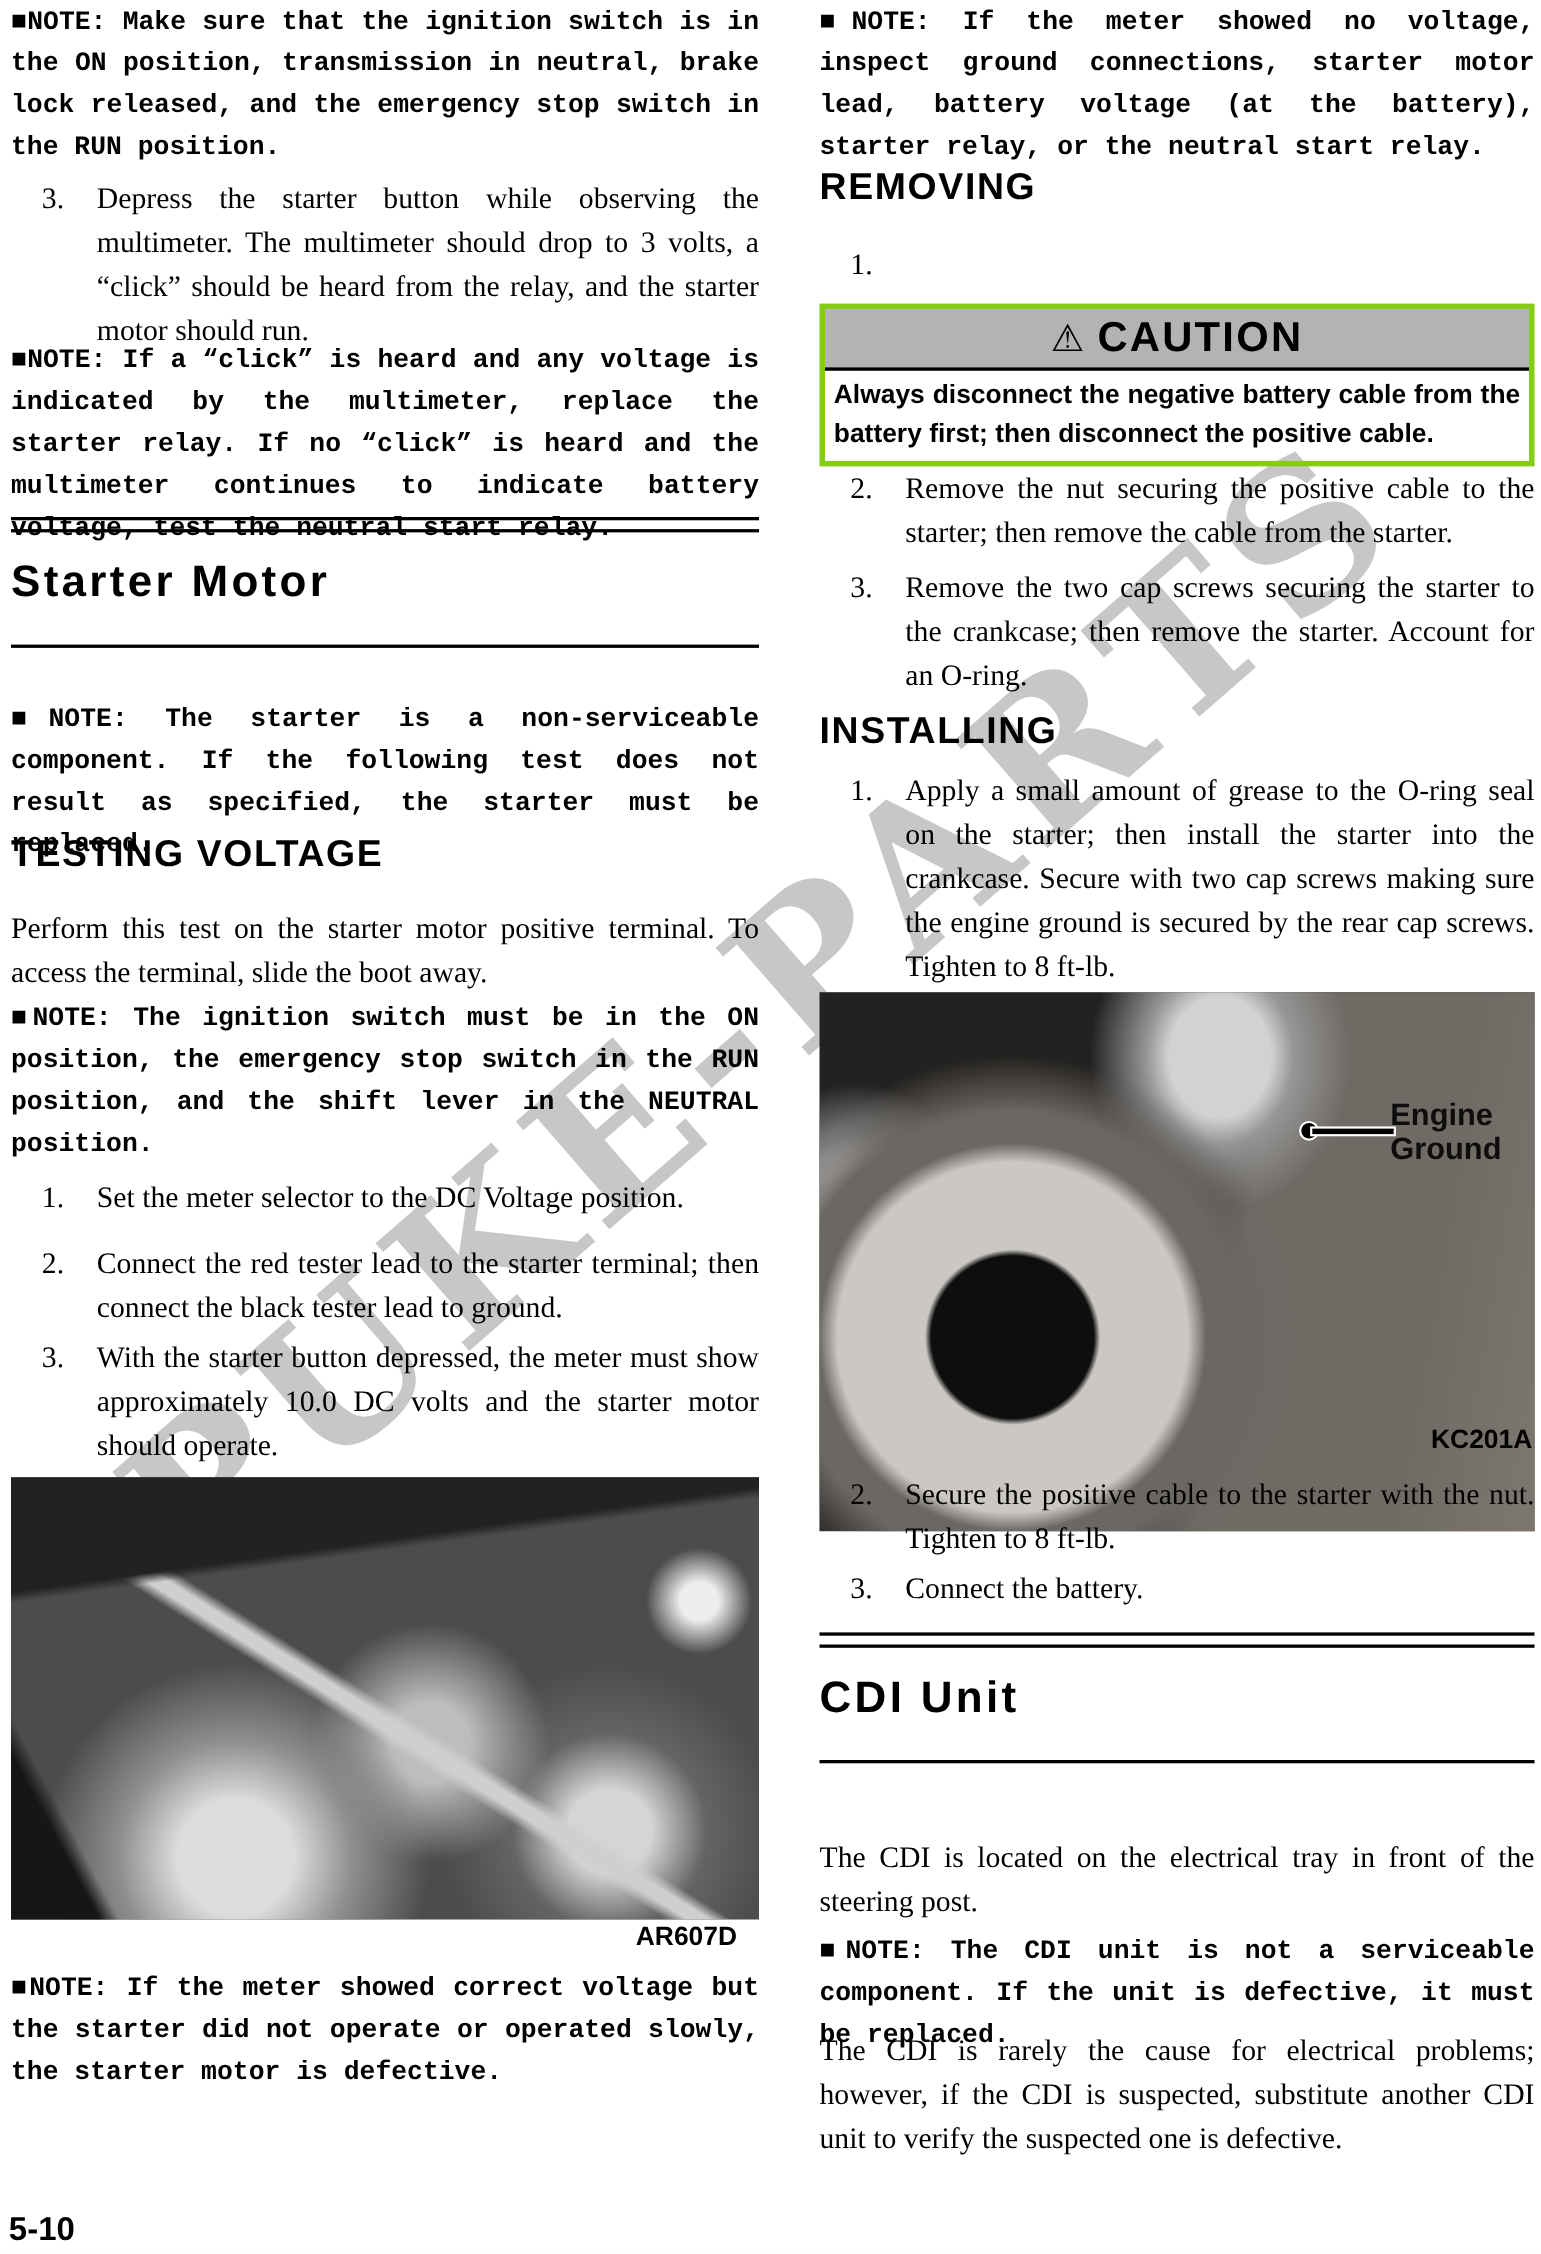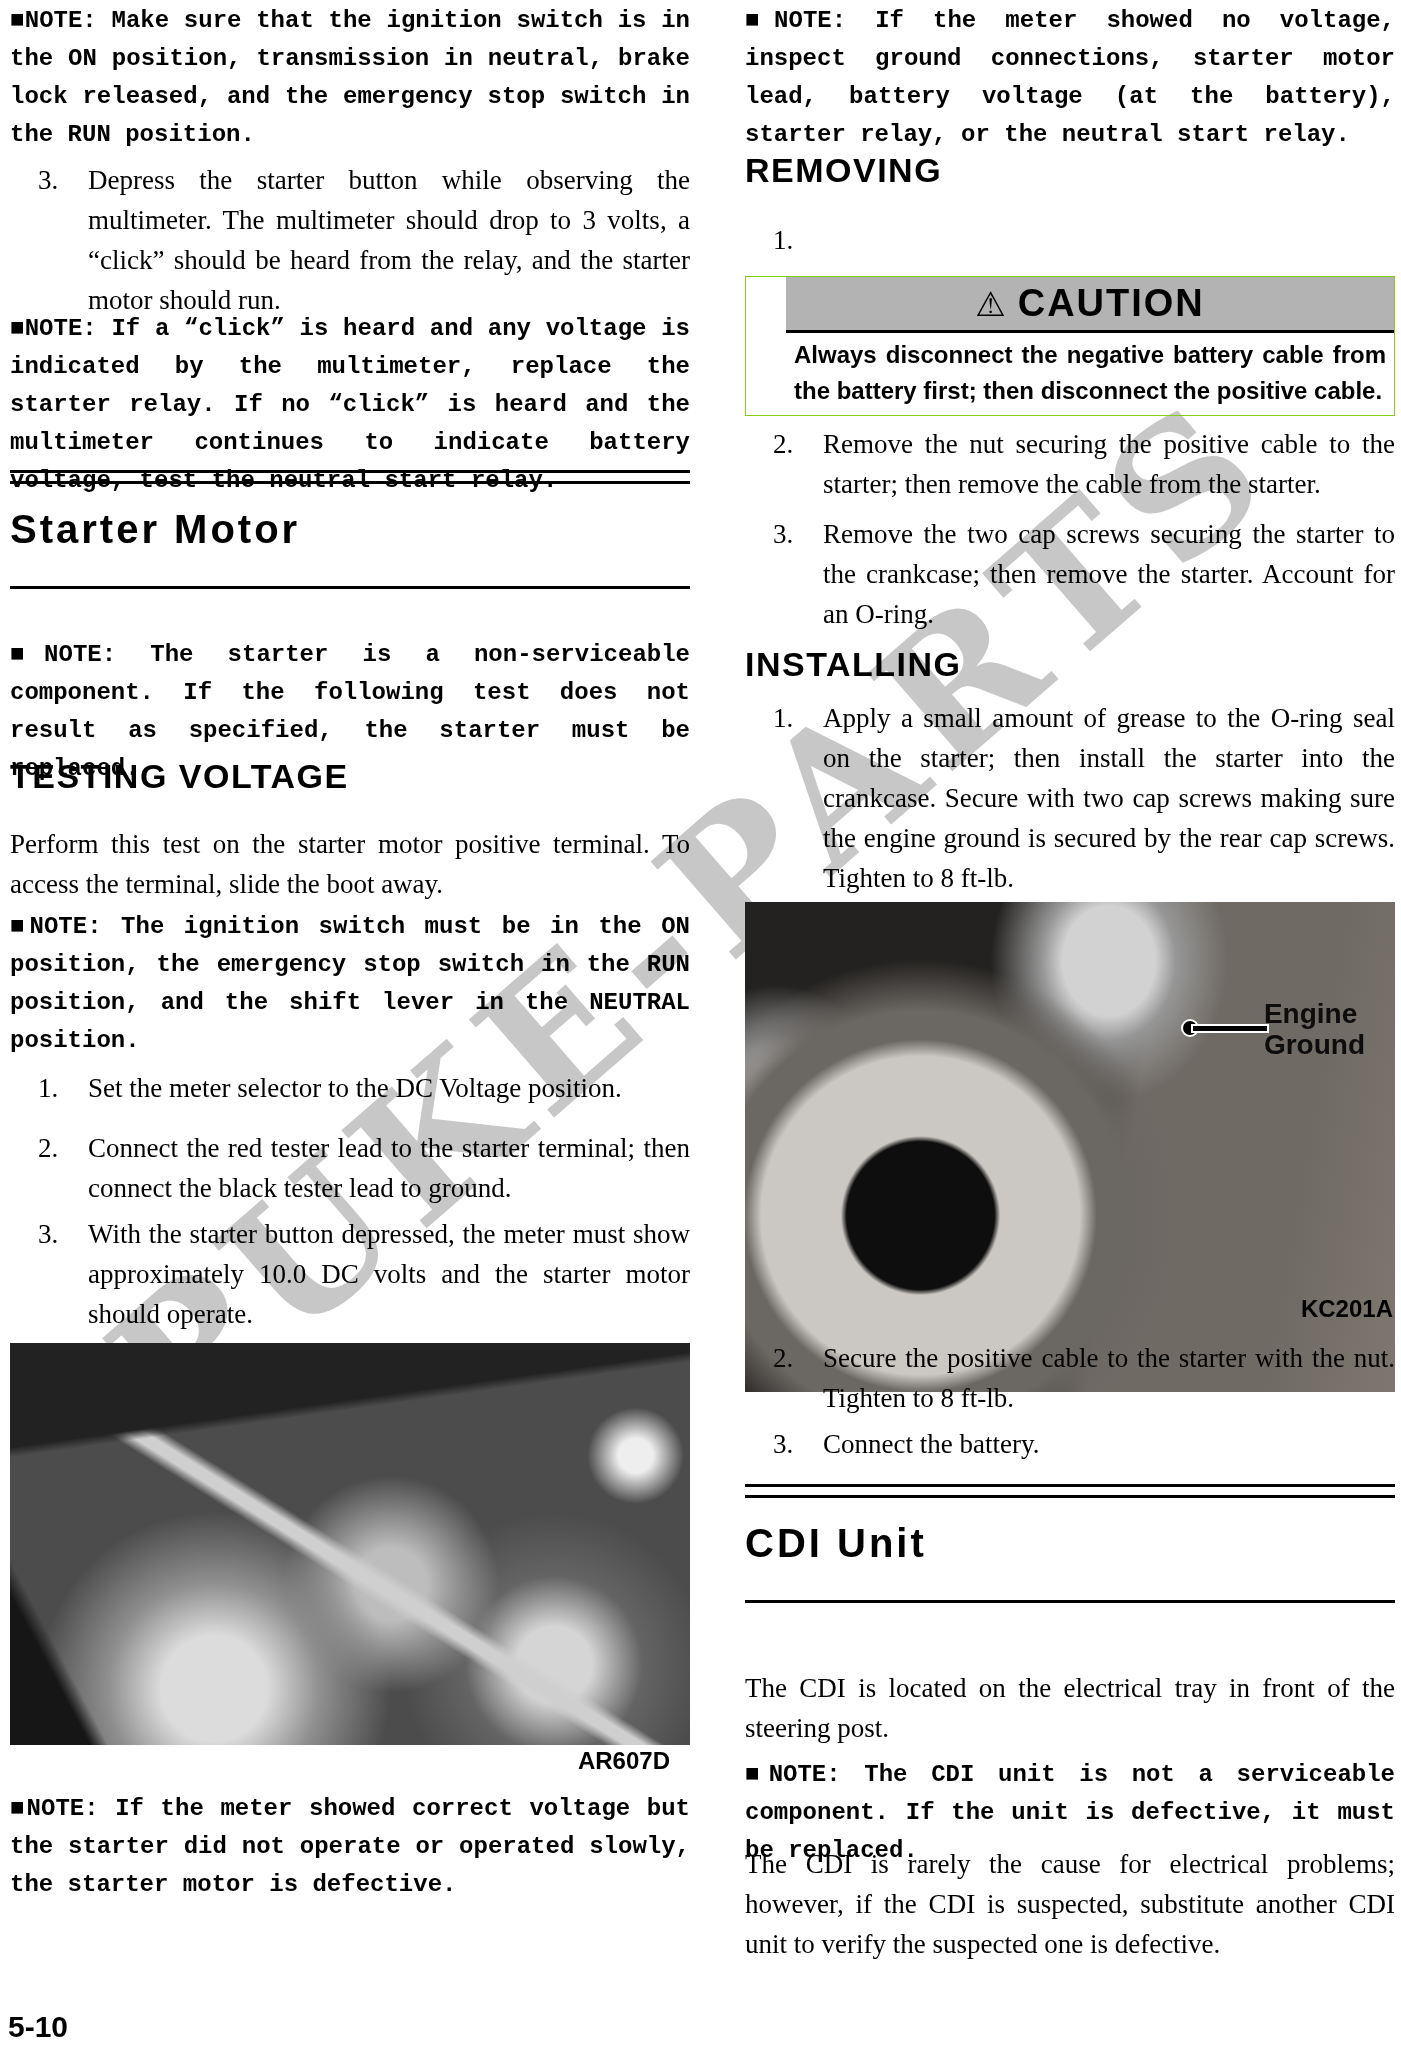--- a/index.html
+++ b/index.html
@@ -64,21 +64,21 @@
     font-family:Liberation Sans, sans-serif;
     font-weight:bold;
     font-size:24px;line-height:26px;
   }
   #page-number{
     position:absolute;left:8px;top:2010px;z-index:2;
     font-family:"Liberation Sans", sans-serif;
     font-weight:bold;font-size:30px;
   }
   
-  .caution-box{border:1px solid #84cc16;padding-left:40px;}
+  .caution-box{border:5px solid #84cc16;}
   .caution-head{
     background:#b3b3b3;
     border-bottom:3px solid #000;
     text-align:center;
     font-family:"Liberation Sans", sans-serif;
     font-weight:bold;
     font-size:38px;line-height:52px;
     letter-spacing:2px;
   }
   .caution-head .tri{font-size:34px;font-weight:normal;margin-right:10px;}

